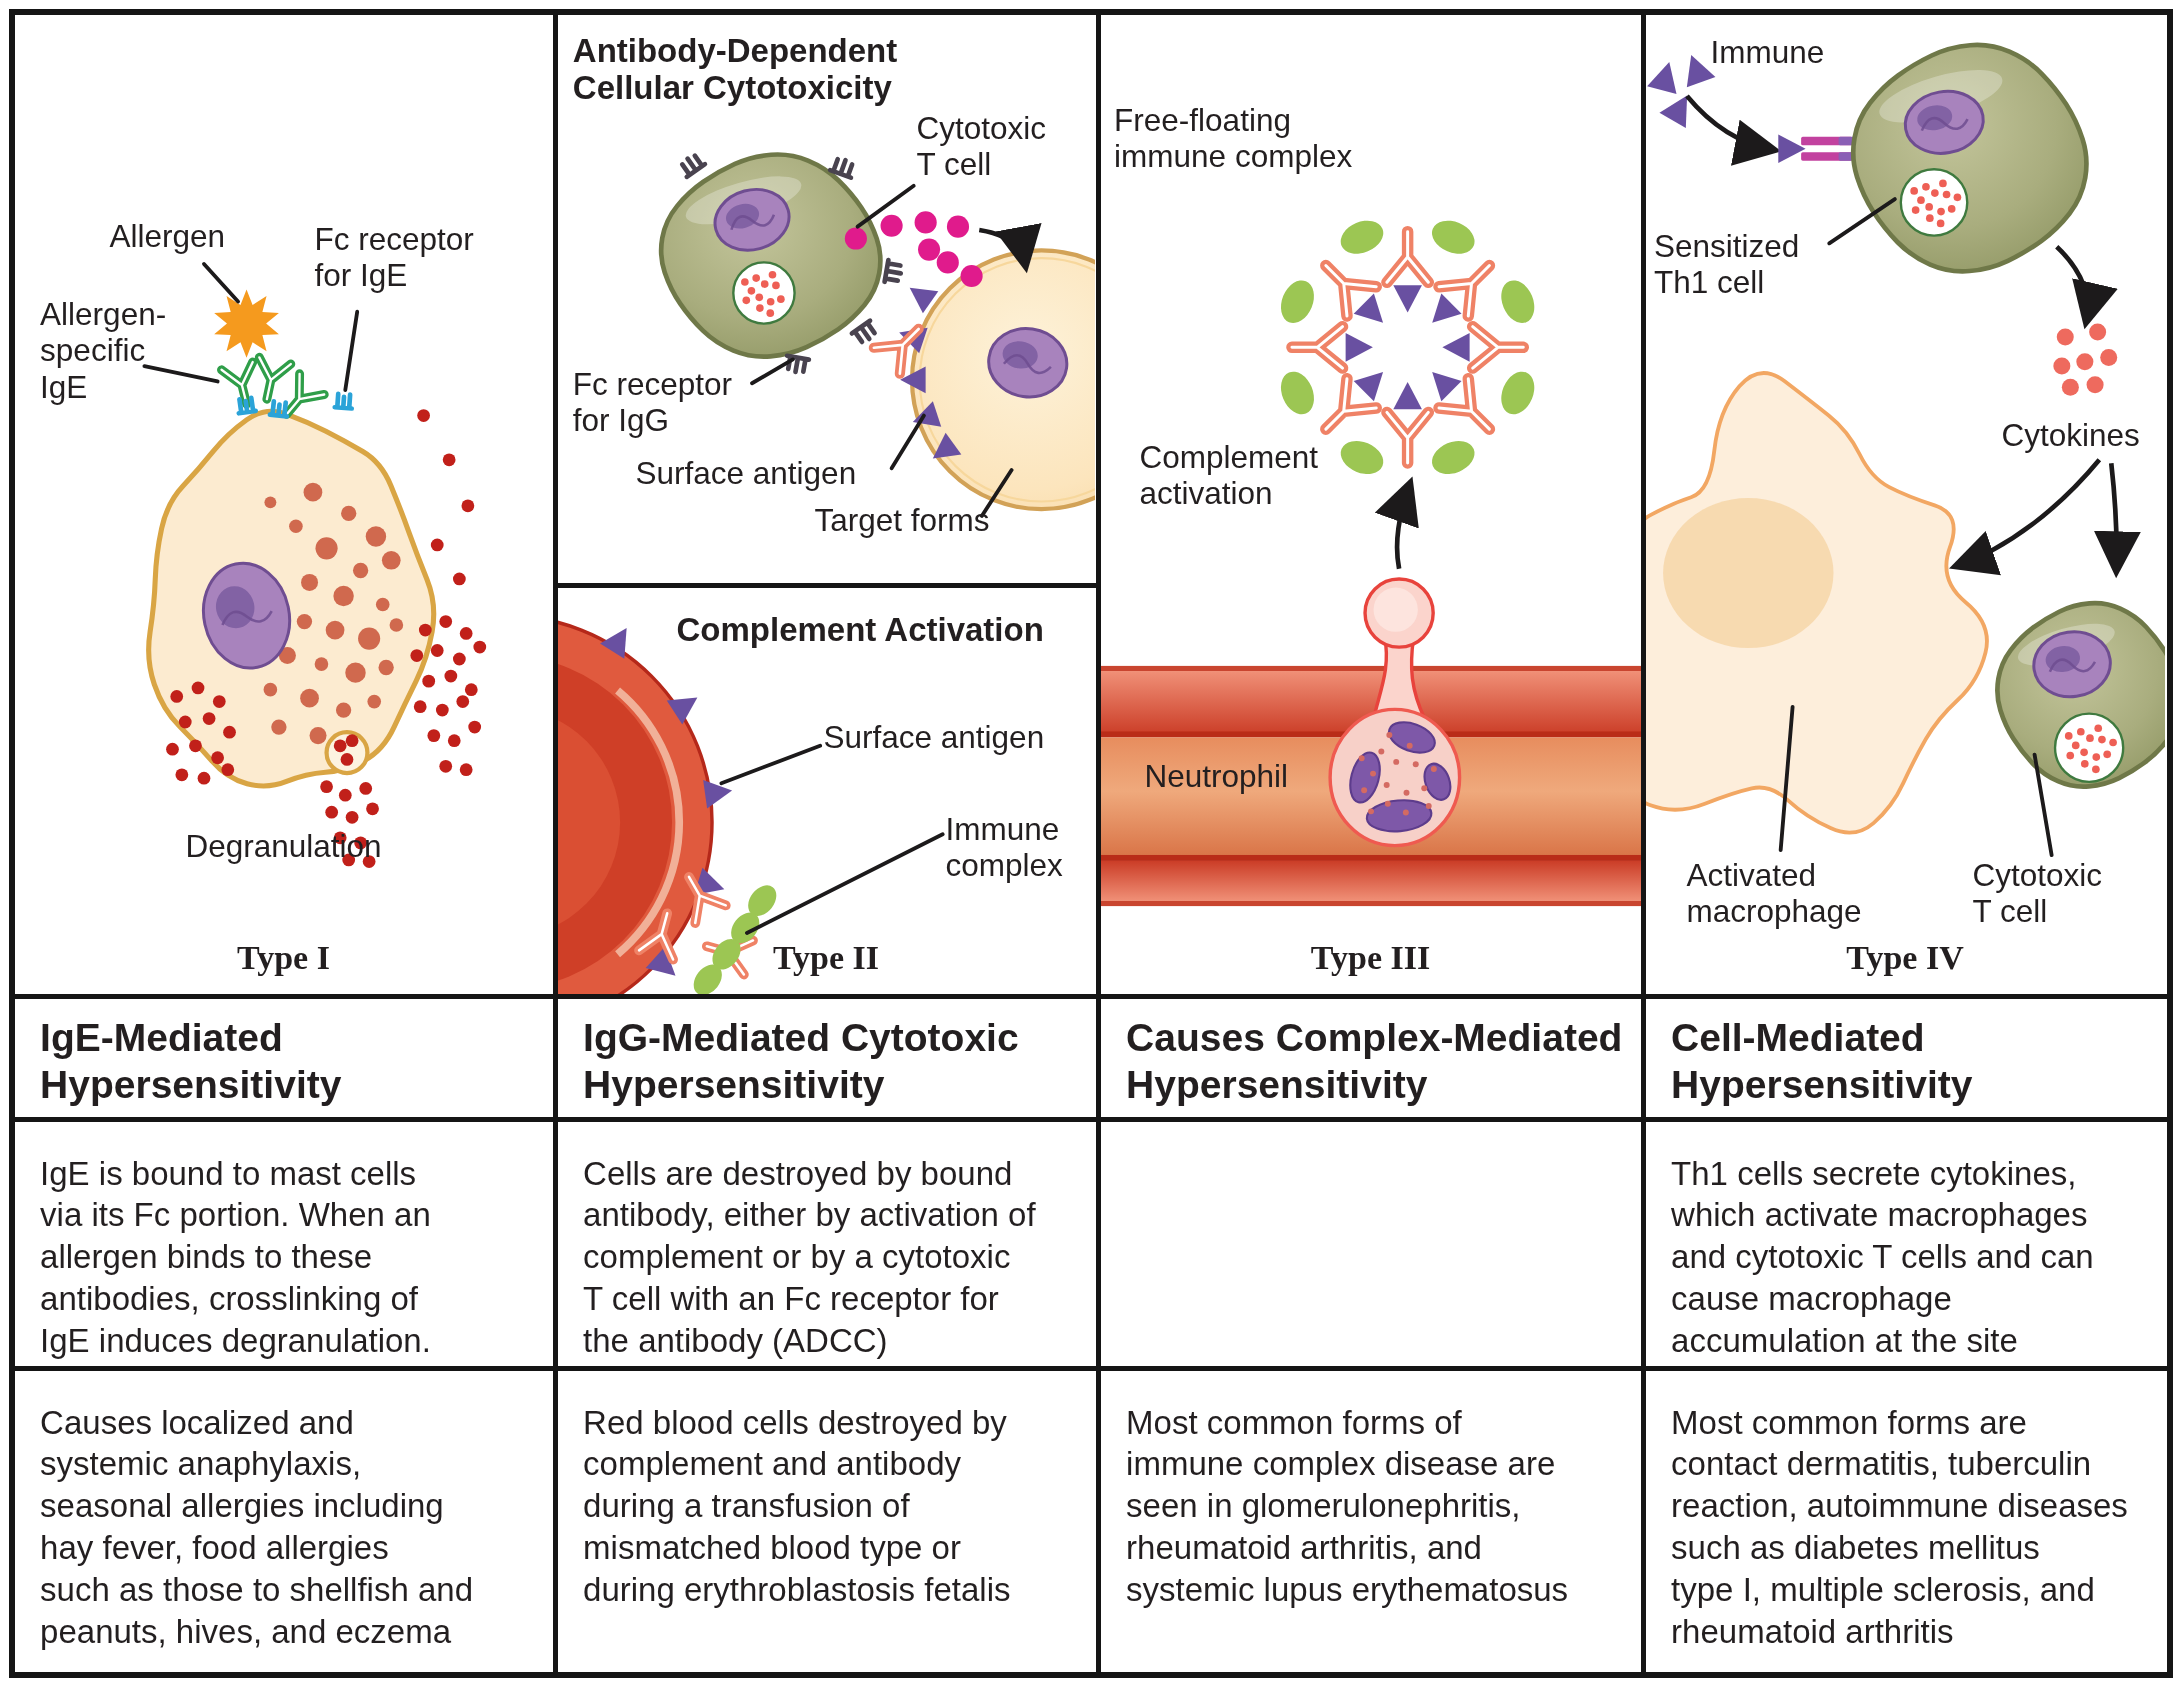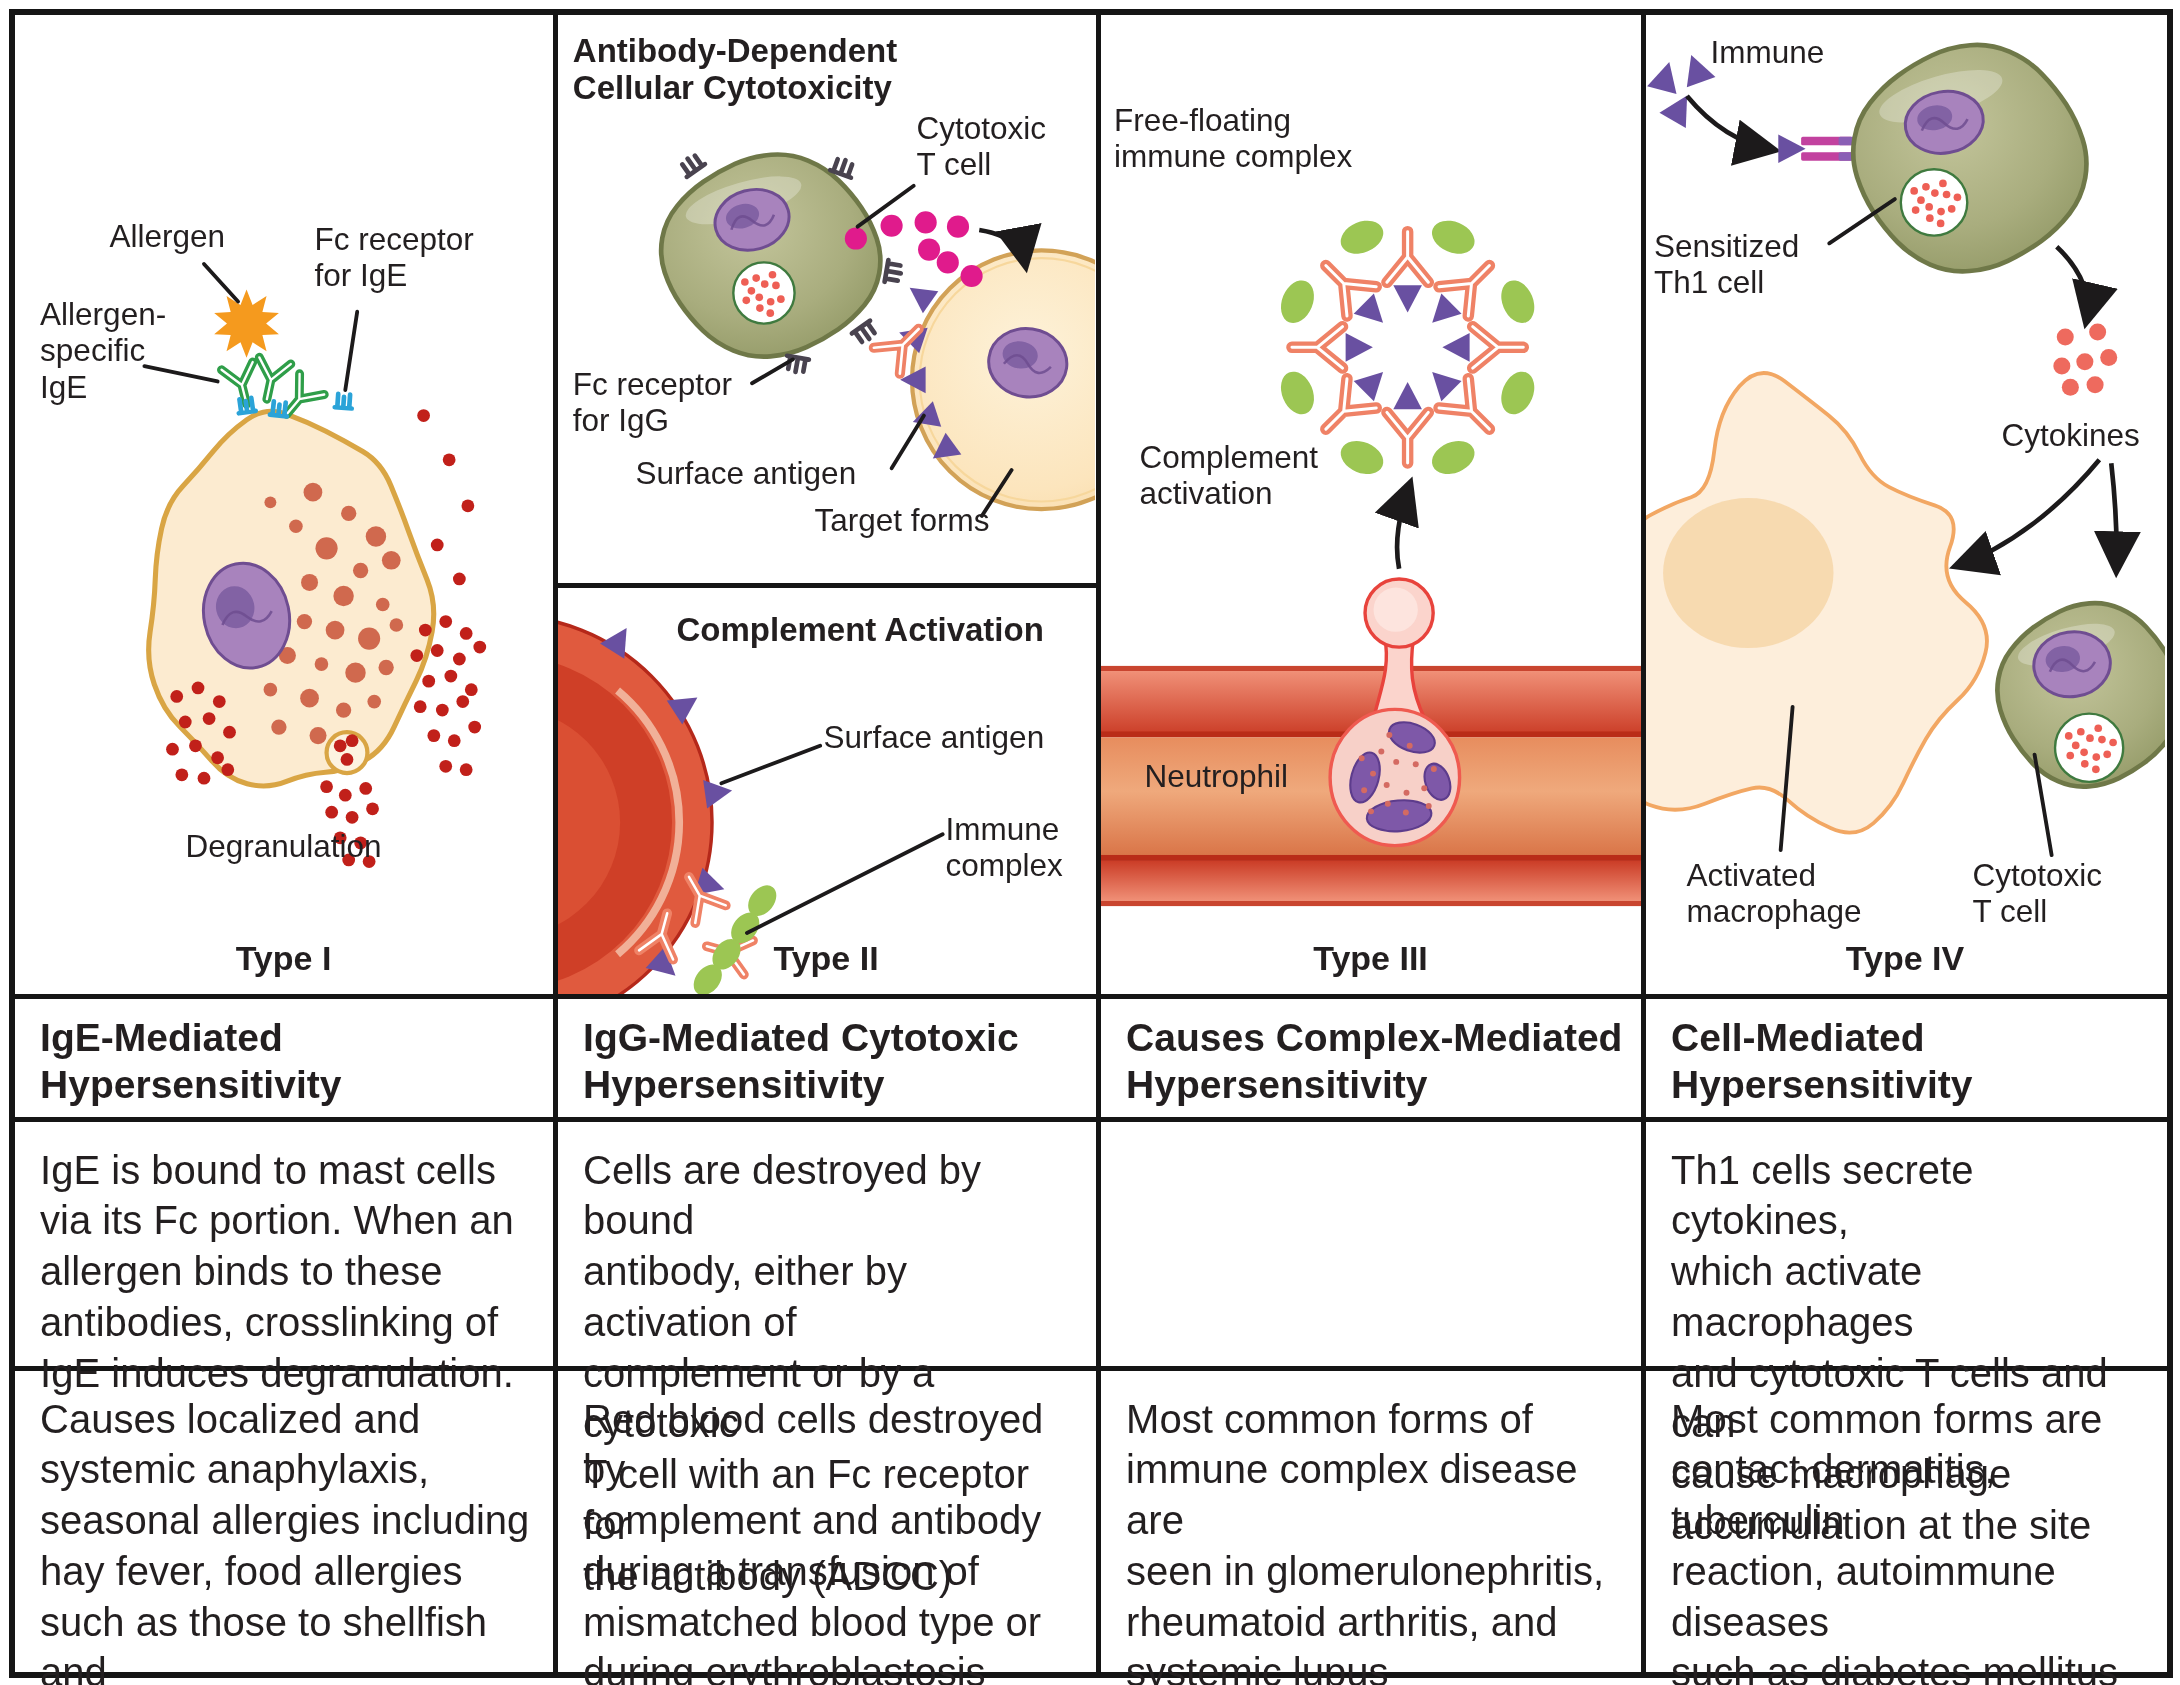--- a/index.html
+++ b/index.html
@@ -7,24 +7,24 @@
          font-family:"Liberation Sans",sans-serif;color:#231f20;overflow:hidden;}
   #figure{position:absolute;left:8.5px;top:8.5px;width:2164px;height:1669px;
           border:6.8px solid #151515;box-sizing:border-box;background:#fff;}
   .dv{position:absolute;top:0;bottom:0;width:5.1px;background:#151515;}
   .dh{position:absolute;height:5.1px;background:#151515;}
   .panel{position:absolute;top:0;height:979px;overflow:hidden;}
   .panel svg{position:absolute;left:0;top:0;}
   .lbl{position:absolute;font-size:31.5px;line-height:1.16;white-space:pre-line;}
   .ptitle{position:absolute;font-size:33px;font-weight:bold;line-height:1.15;white-space:pre-line;}
   .type-label{position:absolute;left:0;width:100%;top:924px;text-align:center;
-              font-size:34px;font-weight:bold;}
+              font-size:34px;font-weight:bold;font-family:Liberation Serif, serif;}
   .cell{position:absolute;box-sizing:border-box;padding:15.3px 17px 0 25.6px;white-space:pre-line;}
   .hdr{font-size:39px;font-weight:bold;line-height:1.22;}
-  .body{font-size:40px;line-height:1.27;padding-top:23px;}
+  .body{font-size:33px;line-height:1.27;padding-top:31px;}
 </style>
 </head>
 <body>
 
 <div id="stage">
 <div id="figure">
 
   <div class="dv" style="left:538px"></div>
   <div class="dv" style="left:1081px"></div>
   <div class="dv" style="left:1626px"></div>

